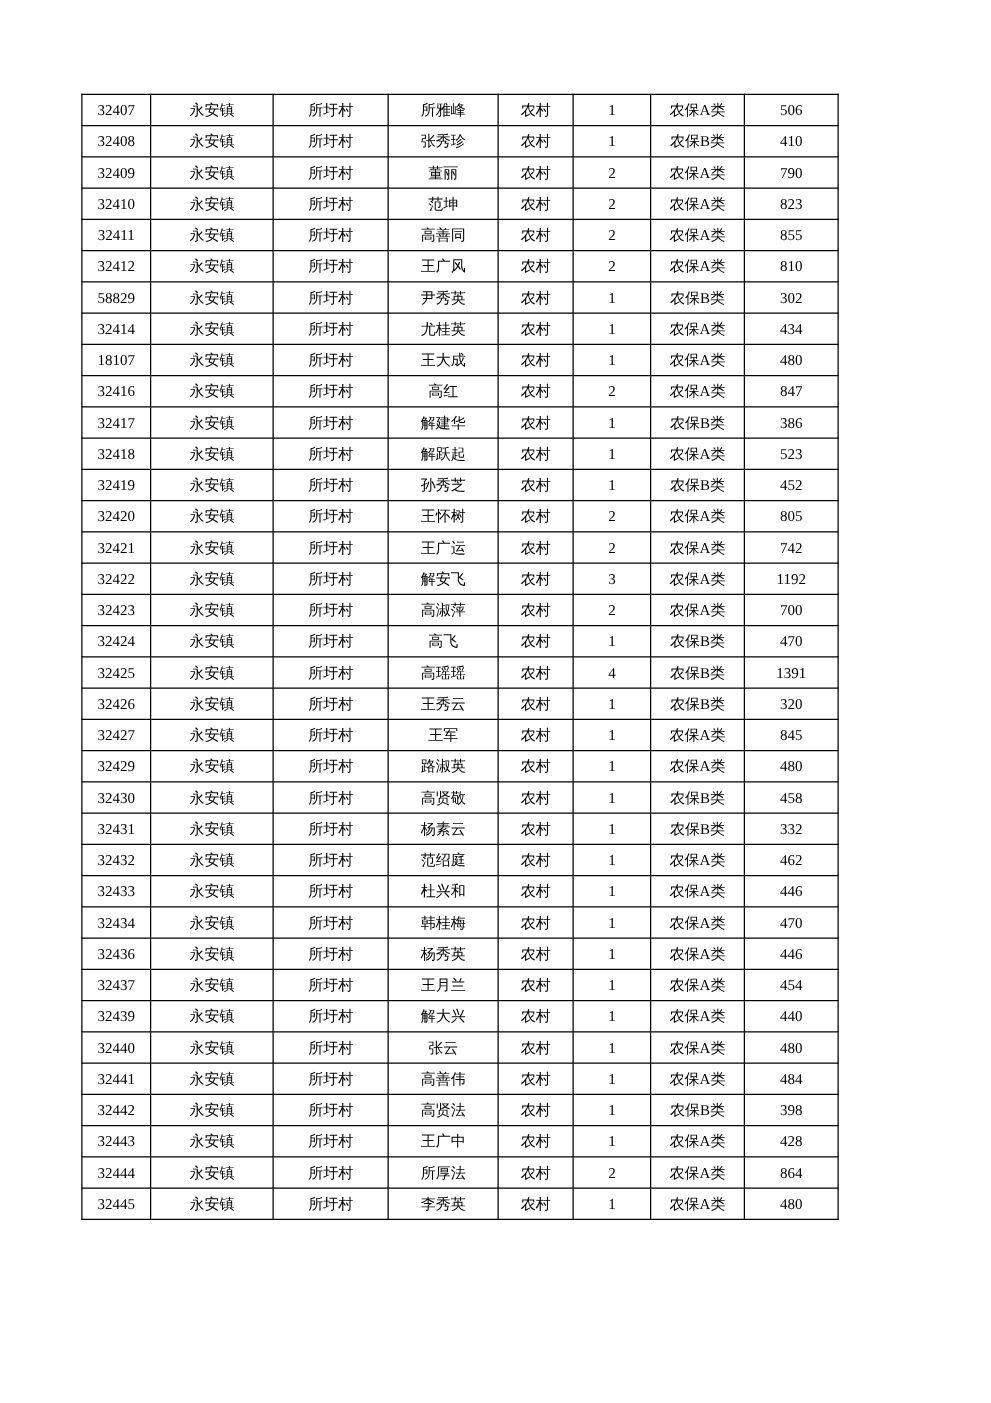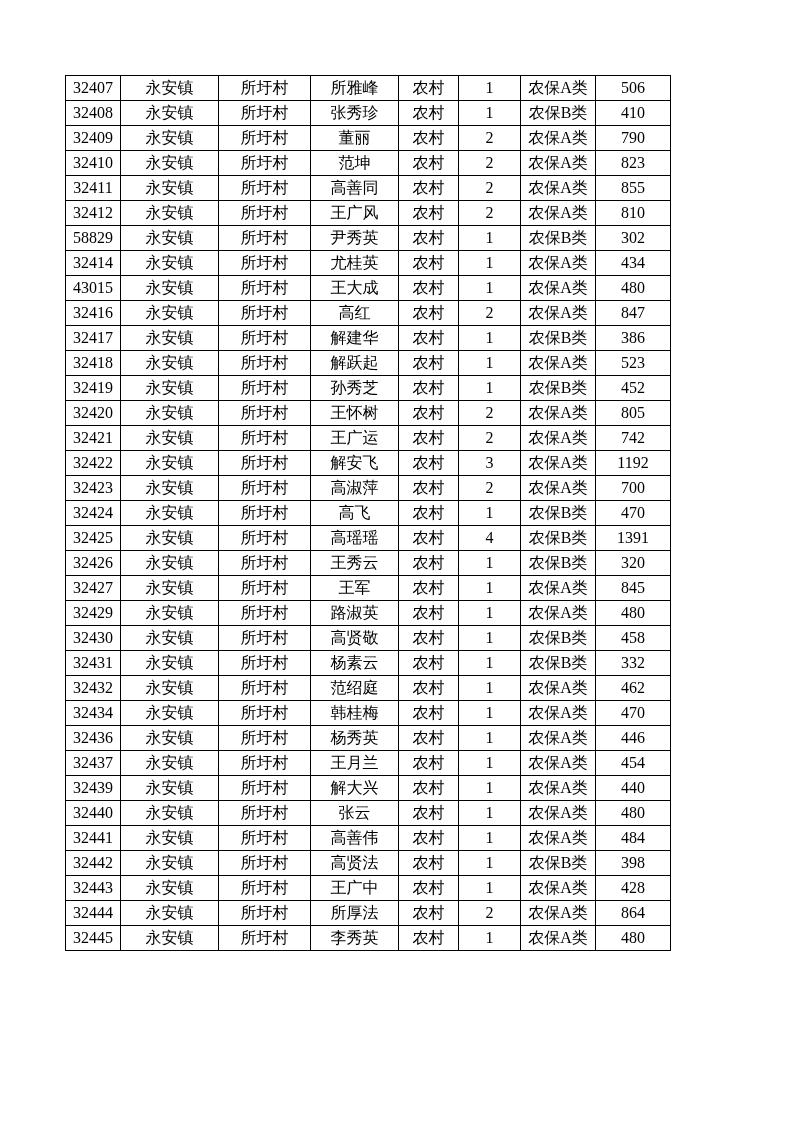--- a/index.html
+++ b/index.html
@@ -15,21 +15,21 @@
     overflow: hidden;
     font-family: "Liberation Serif", "DejaVu Serif", serif;
   }
   table.data-table {
     position: absolute;
     left: 65px;
     top: 75px;
     border-collapse: collapse;
     table-layout: fixed;
     width: 605px;
-    font-size: 16px;
+    font-size: 12px;
     color: #000000;
   }
   table.data-table td {
     border: 1px solid #000000;
     height: 24px;
     padding: 0 2px;
     text-align: center;
     vertical-align: middle;
     white-space: nowrap;
     overflow: hidden;
@@ -142,21 +142,21 @@
     <td>永安镇</td>
     <td>所圩村</td>
     <td>尤桂英</td>
     <td>农村</td>
     <td>1</td>
     <td>农保A类</td>
     <td>434</td>
   </tr>
 
   <tr>
-    <td>43015</td>
+    <td>18107</td>
     <td>永安镇</td>
     <td>所圩村</td>
     <td>王大成</td>
     <td>农村</td>
     <td>1</td>
     <td>农保A类</td>
     <td>480</td>
   </tr>
 
   <tr>
@@ -329,20 +329,30 @@
     <td>32432</td>
     <td>永安镇</td>
     <td>所圩村</td>
     <td>范绍庭</td>
     <td>农村</td>
     <td>1</td>
     <td>农保A类</td>
     <td>462</td>
   </tr>
 
+  <tr>
+    <td>32433</td>
+    <td>永安镇</td>
+    <td>所圩村</td>
+    <td>杜兴和</td>
+    <td>农村</td>
+    <td>1</td>
+    <td>农保A类</td>
+    <td>446</td>
+  </tr>
 
   <tr>
     <td>32434</td>
     <td>永安镇</td>
     <td>所圩村</td>
     <td>韩桂梅</td>
     <td>农村</td>
     <td>1</td>
     <td>农保A类</td>
     <td>470</td>

